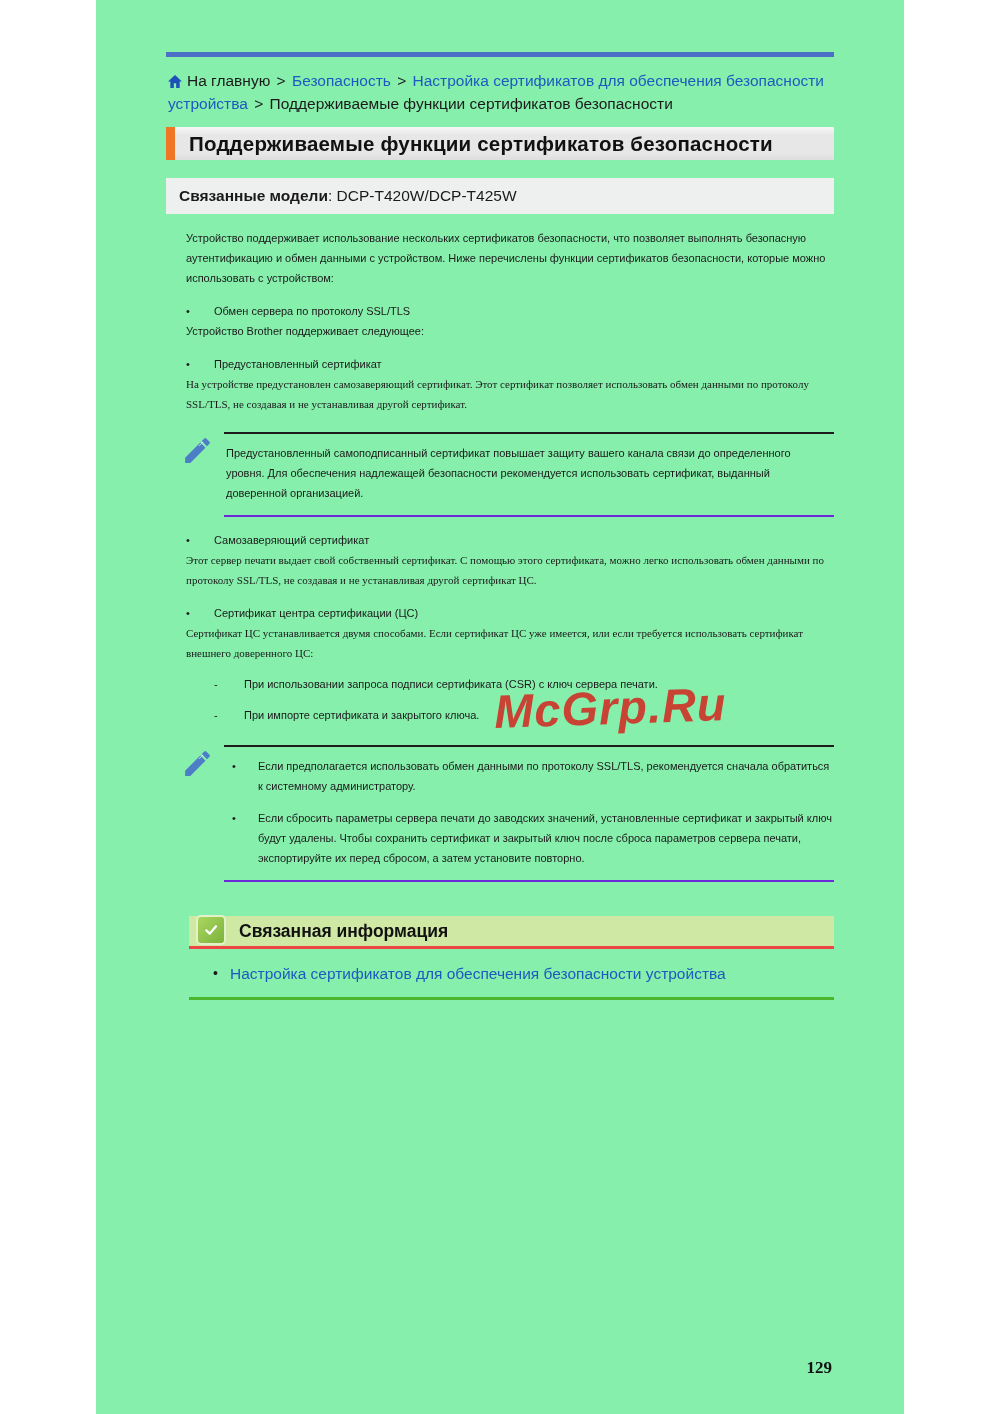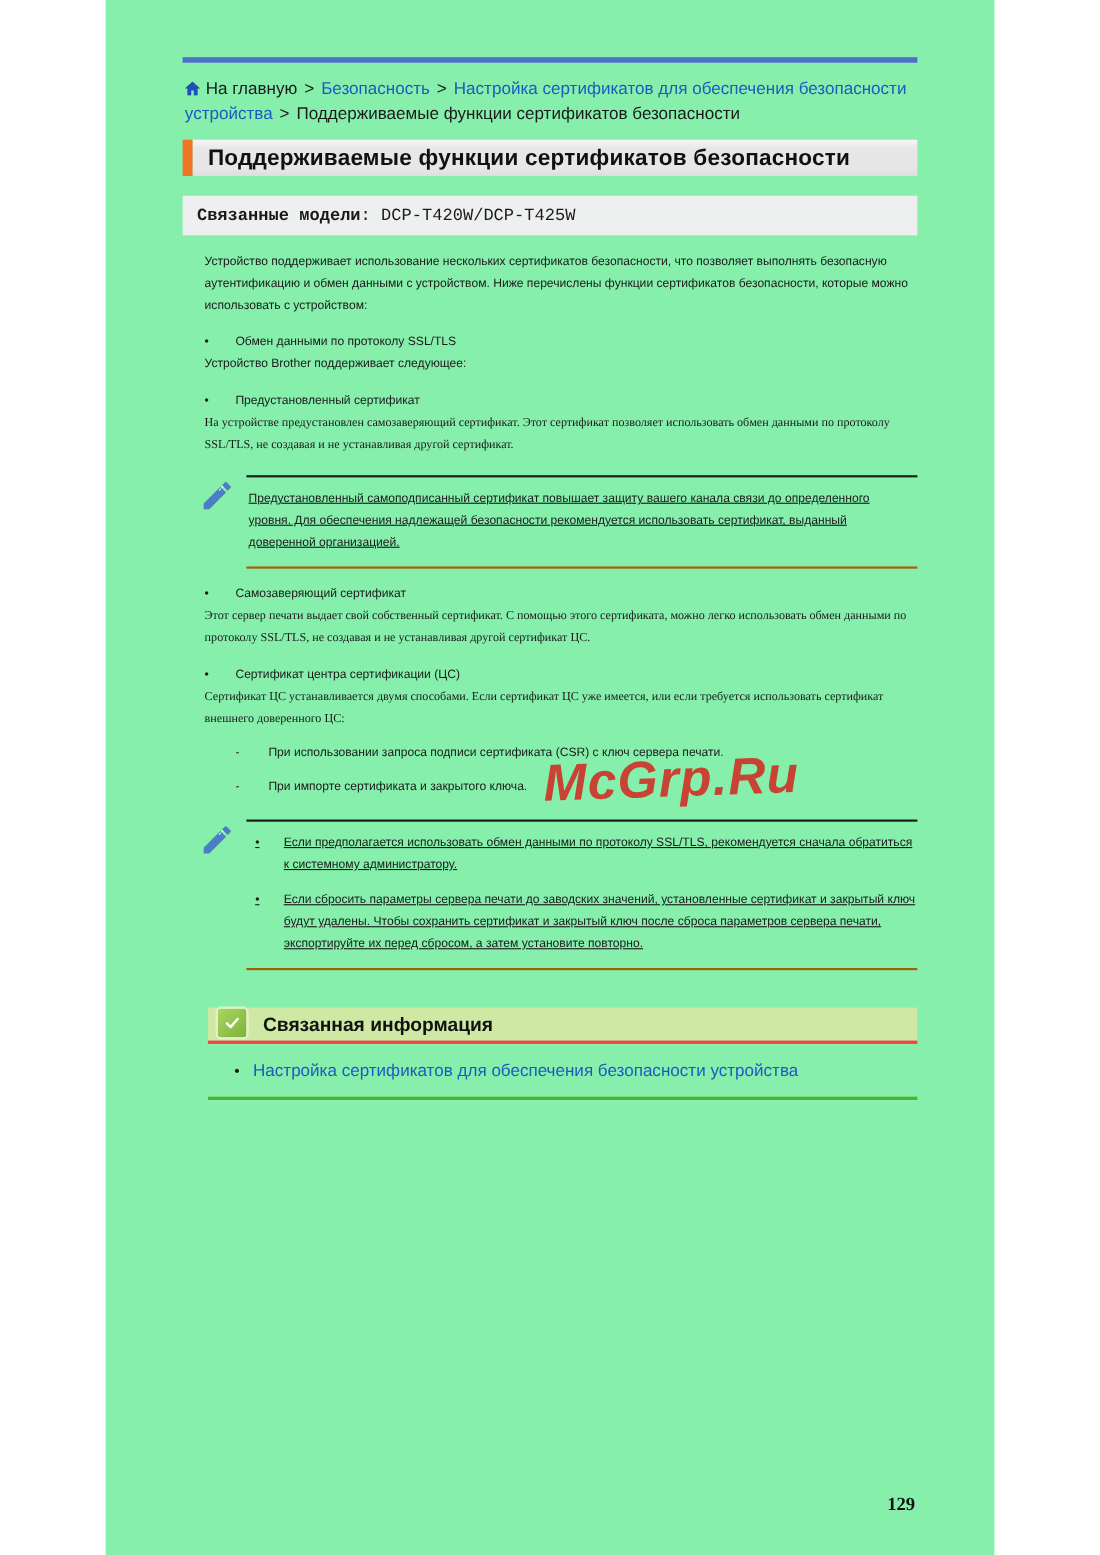--- a/index.html
+++ b/index.html
@@ -33,44 +33,42 @@
   }
   .title-bar h1 {
     margin:0; font-size:20.5px; font-weight:bold; color:#111;
     letter-spacing:0.2px;
   }
   .models-box {
     position:absolute; left:70px; right:70px; top:178px;
     background:#eef0ef;
     padding:9px 13px; box-sizing:border-box;
     font-size:15.5px;
-    font-family:Liberation Mono, monospace;
   }
   .models-box b { font-weight:bold; }
   .content {
     position:absolute; left:90px; right:70px; top:228px;
     font-size:11px; line-height:20px;
   }
   .content p { margin:0 0 0 0; }
   .para { margin-top:14px; }
   .bullet-row { display:flex; margin-top:13px; }
   .bullet-row .dot { width:28px; flex:0 0 28px; }
   .indent { margin-left:28px; margin-top:9px;font-family:Liberation Serif, serif; }
   .dash-row { display:flex; margin-top:11px; margin-left:28px; }
   .dash-row .dash { width:30px; flex:0 0 30px; }
   .note {
     display:flex; margin-top:18px; margin-left:-5px;
   }
   .note .pencil-col { width:43px; flex:0 0 43px; padding-top:2px; }
   .note .note-body {
     flex:1;
     border-top:2px solid #1c1c1c;
-    border-bottom:2px solid #a16207;
+    border-bottom:2px solid #6d28d9;
     padding:9px 2px 12px 2px;
-    text-decoration:underline;
   }
   .note-bullet-row { display:flex; }
   .note-bullet-row + .note-bullet-row { margin-top:12px; }
   .note-bullet-row .dot { width:32px; flex:0 0 32px; text-align:left; padding-left:6px; box-sizing:border-box; }
   .related-info { position:absolute; left:70px; right:70px; top:916px; }
   .ri-bar {
     position:relative;
     margin-left:23px;
     background:#cfe8a4;
     border-bottom:3px solid #ef4444;
@@ -133,21 +131,21 @@
   <div class="models-box">
     <b>Связанные модели</b><span>: DCP-T420W/DCP-T425W</span>
   </div>
 
   <div class="content">
 
     <p class="para" style="margin-top:0">Устройство поддерживает использование нескольких сертификатов безопасности, что позволяет выполнять безопасную аутентификацию и обмен данными с устройством. Ниже перечислены функции сертификатов безопасности, которые можно использовать с устройством:</p>
 
     <div class="bullet-row">
       <span class="dot">•</span>
-      <span>Обмен данными по протоколу SSL/TLS</span>
+      <span>Обмен сервера по протоколу SSL/TLS</span>
     </div>
 
     <p class="para">Устройство Brother поддерживает следующее:</p>
 
     <div class="bullet-row">
       <span class="dot">•</span>
       <span>Предустановленный сертификат</span>
     </div>
     <p class="indent">На устройстве предустановлен самозаверяющий сертификат. Этот сертификат позволяет использовать обмен данными по протоколу SSL/TLS, не создавая и не устанавливая другой сертификат.</p>
 

